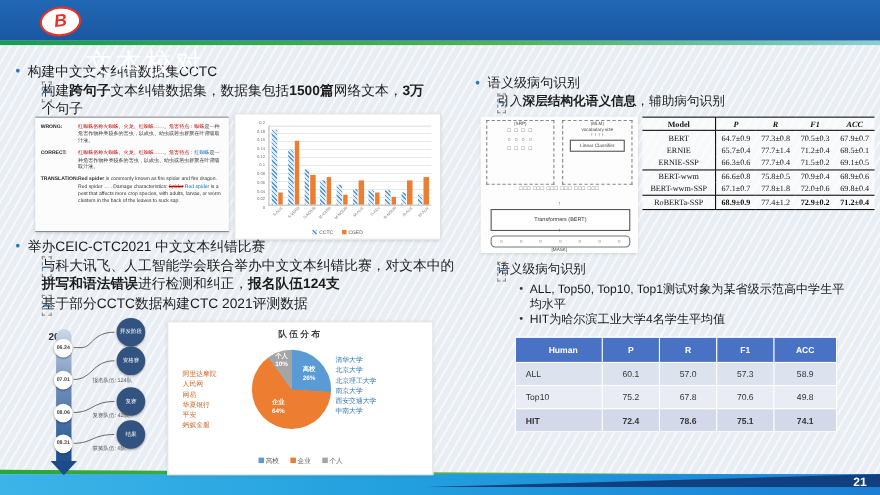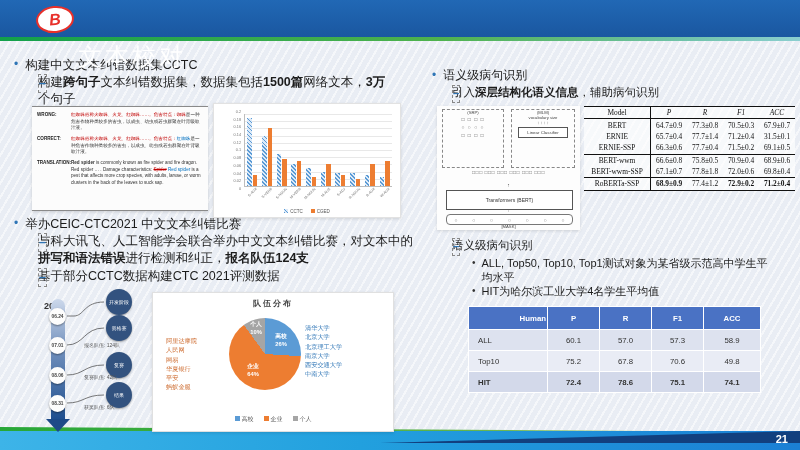--- a/index.html
+++ b/index.html
@@ -94,21 +94,21 @@
   .bertbox{position:absolute;left:9px;top:84px;width:125px;height:18px;border:0.9px solid #555;background:#fff;
     display:flex;align-items:center;justify-content:center;font-size:5px;color:#333;text-align:center;}
   .inrow{position:absolute;left:9px;top:108px;width:125px;height:9px;border:0.8px solid #777;border-radius:4px;
     display:flex;align-items:center;justify-content:space-around;font-size:5px;color:#555;background:#fff;}
   .mask{position:absolute;left:0;right:0;top:118px;text-align:center;font-size:4.2px;color:#444;}
   
   .mtable{position:absolute;left:584px;top:106px;width:211px;font-family:"Liberation Serif","DejaVu Serif",serif;}
   .mtable table{border-collapse:collapse;width:100%;border-top:1.6px solid #111;border-bottom:1.6px solid #111;
     font-size:7.4px;color:#111;background:rgba(255,255,255,.65);}
   .mtable th,.mtable td{text-align:center;padding:1.2px 2px;}
-  .mtable th{border-bottom:1px solid #111;font-weight:normal;}
+  .mtable th{border-bottom:1px solid #111;font-weight:bold;}
   .mtable th.it{font-style:italic;}
   .mtable td:first-child,.mtable th:first-child{border-right:1px solid #111;}
   .mtable tr.gsep td{border-bottom:1px solid #111;}
   .mtable .b{font-weight:bold;}
   
   .htable{position:absolute;left:468px;top:306px;width:293px;font-size:7.8px;color:#333;z-index:4;}
   .htable table{border-collapse:collapse;width:100%;}
   .htable th{background:#4a72c4;color:#fff;font-weight:bold;height:20px;border:1px solid #fff;}
   .htable td{height:18px;text-align:center;border:1px solid #fff;}
   .htable td:first-child{text-align:left;padding-left:9px;width:68px;}
@@ -352,21 +352,21 @@
             <td>64.7±0.9</td>
             <td>77.3±0.8</td>
             <td>70.5±0.3</td>
             <td>67.9±0.7</td>
           </tr>
       <tr>
             <td>ERNIE</td>
             <td>65.7±0.4</td>
             <td>77.7±1.4</td>
             <td>71.2±0.4</td>
-            <td>31.5±0.1</td>
+            <td>68.5±0.1</td>
           </tr>
       <tr class="gsep">
             <td>ERNIE-SSP</td>
             <td>66.3±0.6</td>
             <td>77.7±0.4</td>
             <td>71.5±0.2</td>
             <td>69.1±0.5</td>
           </tr>
       <tr>
             <td>BERT-wwm</td>
@@ -403,21 +403,21 @@
   </div>
   <div class="sub2" style="left:472px;top:284px;width:300px;">
     <span class="d2">•</span>
     <span>HIT为哈尔滨工业大学4名学生平均值</span>
   </div>
 
   <div class="htable">
     <table>
       <tbody>
           <tr>
-        <th style="text-align:right;padding-left:9px;">Human</th>
+        <th style="text-align:center;padding-left:9px;">Human</th>
         <th>P</th>
         <th>R</th>
         <th>F1</th>
         <th>ACC</th>
       </tr>
       <tr>
             <td>ALL</td>
             <td>60.1</td>
             <td>57.0</td>
             <td>57.3</td>

